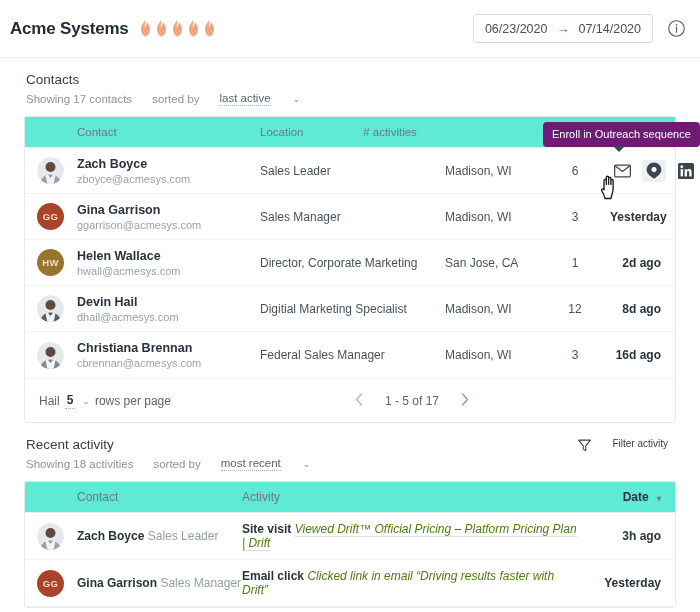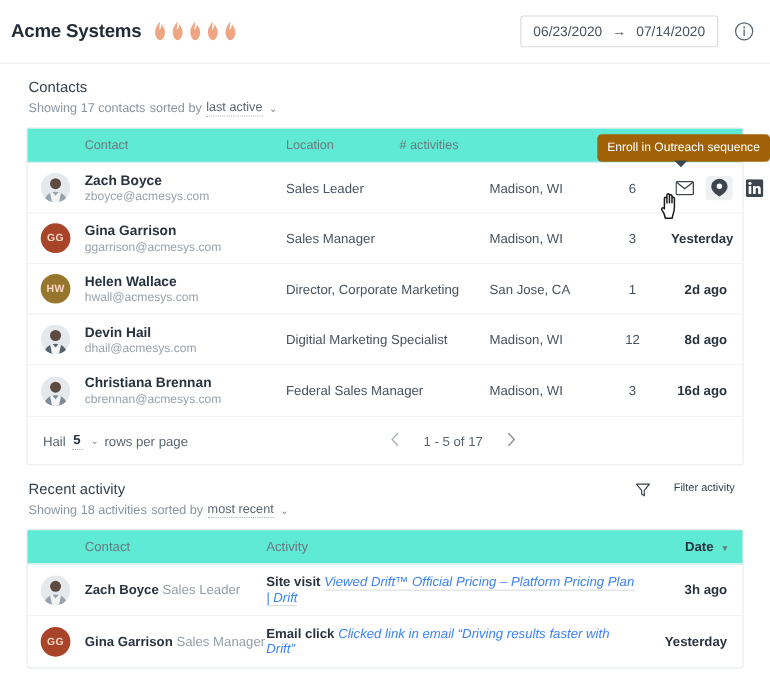--- a/index.html
+++ b/index.html
@@ -34,21 +34,21 @@
   }
   .daterange .arrow { color: #5b6773; font-size: 13px; }
   .icon-info { width: 19px; height: 19px; display: block; }
 
   
   .section { padding: 0 24px; }
   .sec-head { padding: 14px 2px 0 2px; }
   .sec-title { font-size: 13.5px; color: #343f4b; font-weight: normal; }
   .sec-sub {
     font-size: 11.5px; color: #8a949e; margin-top: 5px;
-    display: flex; align-items: center; gap: 4px;
+    display: flex; align-items: center; gap: 20px;
   }
   .dotted {
     border-bottom: 1px dotted #aab2ba; color: #5a6570;
     padding-bottom: 1px;
   }
   .caret { font-size: 9px; color: #7b858f; margin-left: 2px; }
 
   
   .card {
     margin-top: 10px;
@@ -98,21 +98,21 @@
   .actions { display: flex; align-items: center; justify-content: flex-end; gap: 8px; padding-right: 13px; }
   .act-btn {
     width: 24px; height: 22px; border-radius: 3px;
     display: flex; align-items: center; justify-content: center;
   }
   .act-btn.hover { background: #eef0f2; }
 
   
   .tooltip {
     position: absolute; left: 543px; top: 122px;
-    background: #a16207; color: #fff;
+    background: #701a75; color: #fff;
     font-size: 11px; border-radius: 4px;
     padding: 6px 9px 7px 9px; white-space: nowrap;
     z-index: 40;
   }
   .tooltip::after {
     content: ""; position: absolute;
     bottom: -5px; left: 70px;
     border-left: 6px solid transparent;
     border-right: 6px solid transparent;
     border-top: 6px solid #3c444d;
@@ -137,21 +137,21 @@
     margin-left: auto; display: flex; align-items: flex-start; gap: 20px;
     font-size: 10px; color: #343f4b; padding-top: 1px; padding-right: 6px;
   }
   .arow { display: flex; align-items: center; height: 47px; border-bottom: 1px solid #f0f2f4; }
   .a-av { width: 52px; padding-left: 12px; flex: none; }
   .a-contact { width: 165px; flex: none; font-size: 12px; }
   .a-contact b { font-weight: bold; color: #29333e; }
   .a-contact span { color: #949da6; }
   .a-activity { flex: 1; font-size: 12px; }
   .a-activity b { font-weight: bold; color: #29333e; }
-  .a-activity i { color: #3b82f6; font-style: italic; }
+  .a-activity i { color: #4d7c0f; font-style: italic; }
   .a-activity i.ul { border-bottom: 1px solid #d9dde1; }
   .a-date { width: 92px; flex: none; text-align: right; padding-right: 14px; font-size: 12px; font-weight: bold; color: #29333e; }
   .sort-tri { font-size: 8px; color: #6d7883; margin-left: 5px; }
 </style>
 </head>
 <body>
 
 <div class="page">
 
   <div class="topbar">

